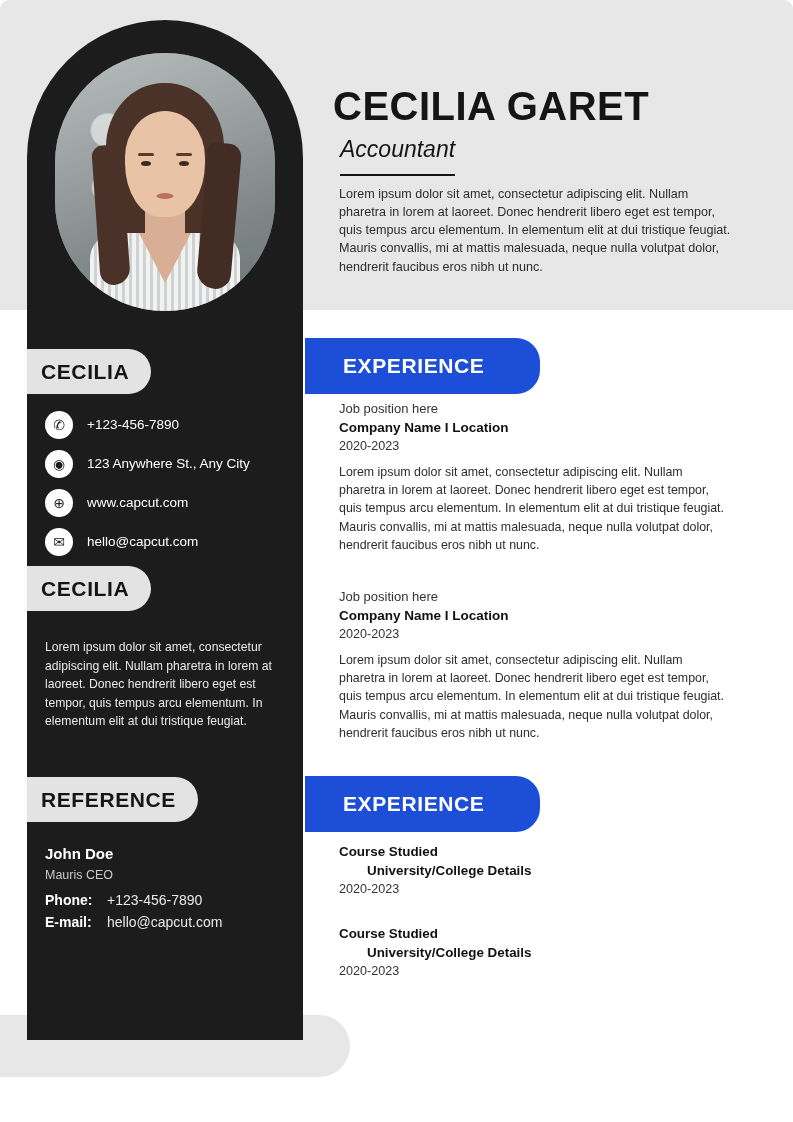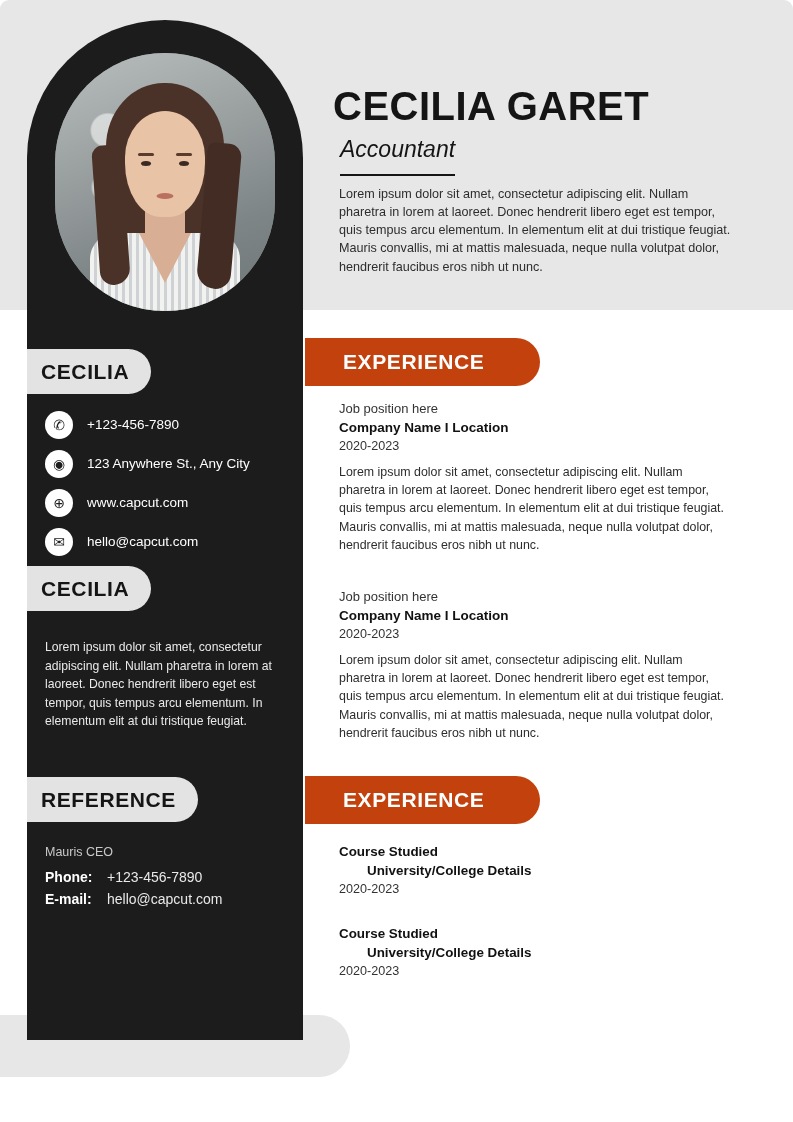--- a/index.html
+++ b/index.html
@@ -210,22 +210,22 @@
     width: 398px;
     font-size: 12.6px;
     line-height: 1.44;
     color: #2d2d2d;
   }
   
   .sec-tab {
     position: absolute;
     left: 305px;
     width: 235px;
-    height: 48px;
-    background: #c2410c;
+    height: 56px;
+    background: #1d4ed8;
     border-radius: 0 24px 24px 0;
     display: flex;
     align-items: center;
     z-index: 5;
   }
   .sec-tab span {
     margin-left: 38px;
     color: #ffffff;
     font-size: 21px;
     font-weight: bold;
@@ -438,20 +438,21 @@
 
   <div class="sec-tab-light" id="tab-skills">
     <span>CECILIA</span>
   </div>
   <div class="skills-body">Lorem ipsum dolor sit amet, consectetur adipiscing elit. Nullam pharetra in lorem at laoreet. Donec hendrerit libero eget est tempor, quis tempus arcu elementum. In elementum elit at dui tristique feugiat.</div>
 
   <div class="sec-tab-light" id="tab-reference">
     <span>REFERENCE</span>
   </div>
   <div class="ref-block">
+    <div class="ref-name">John Doe</div>
     <div class="ref-title">Mauris CEO</div>
     <div class="ref-line">
       <div class="ref-label">Phone:</div>
       <div class="ref-val">+123-456-7890</div>
     </div>
     <div class="ref-line">
       <div class="ref-label">E-mail:</div>
       <div class="ref-val">hello@capcut.com</div>
     </div>
   </div>

